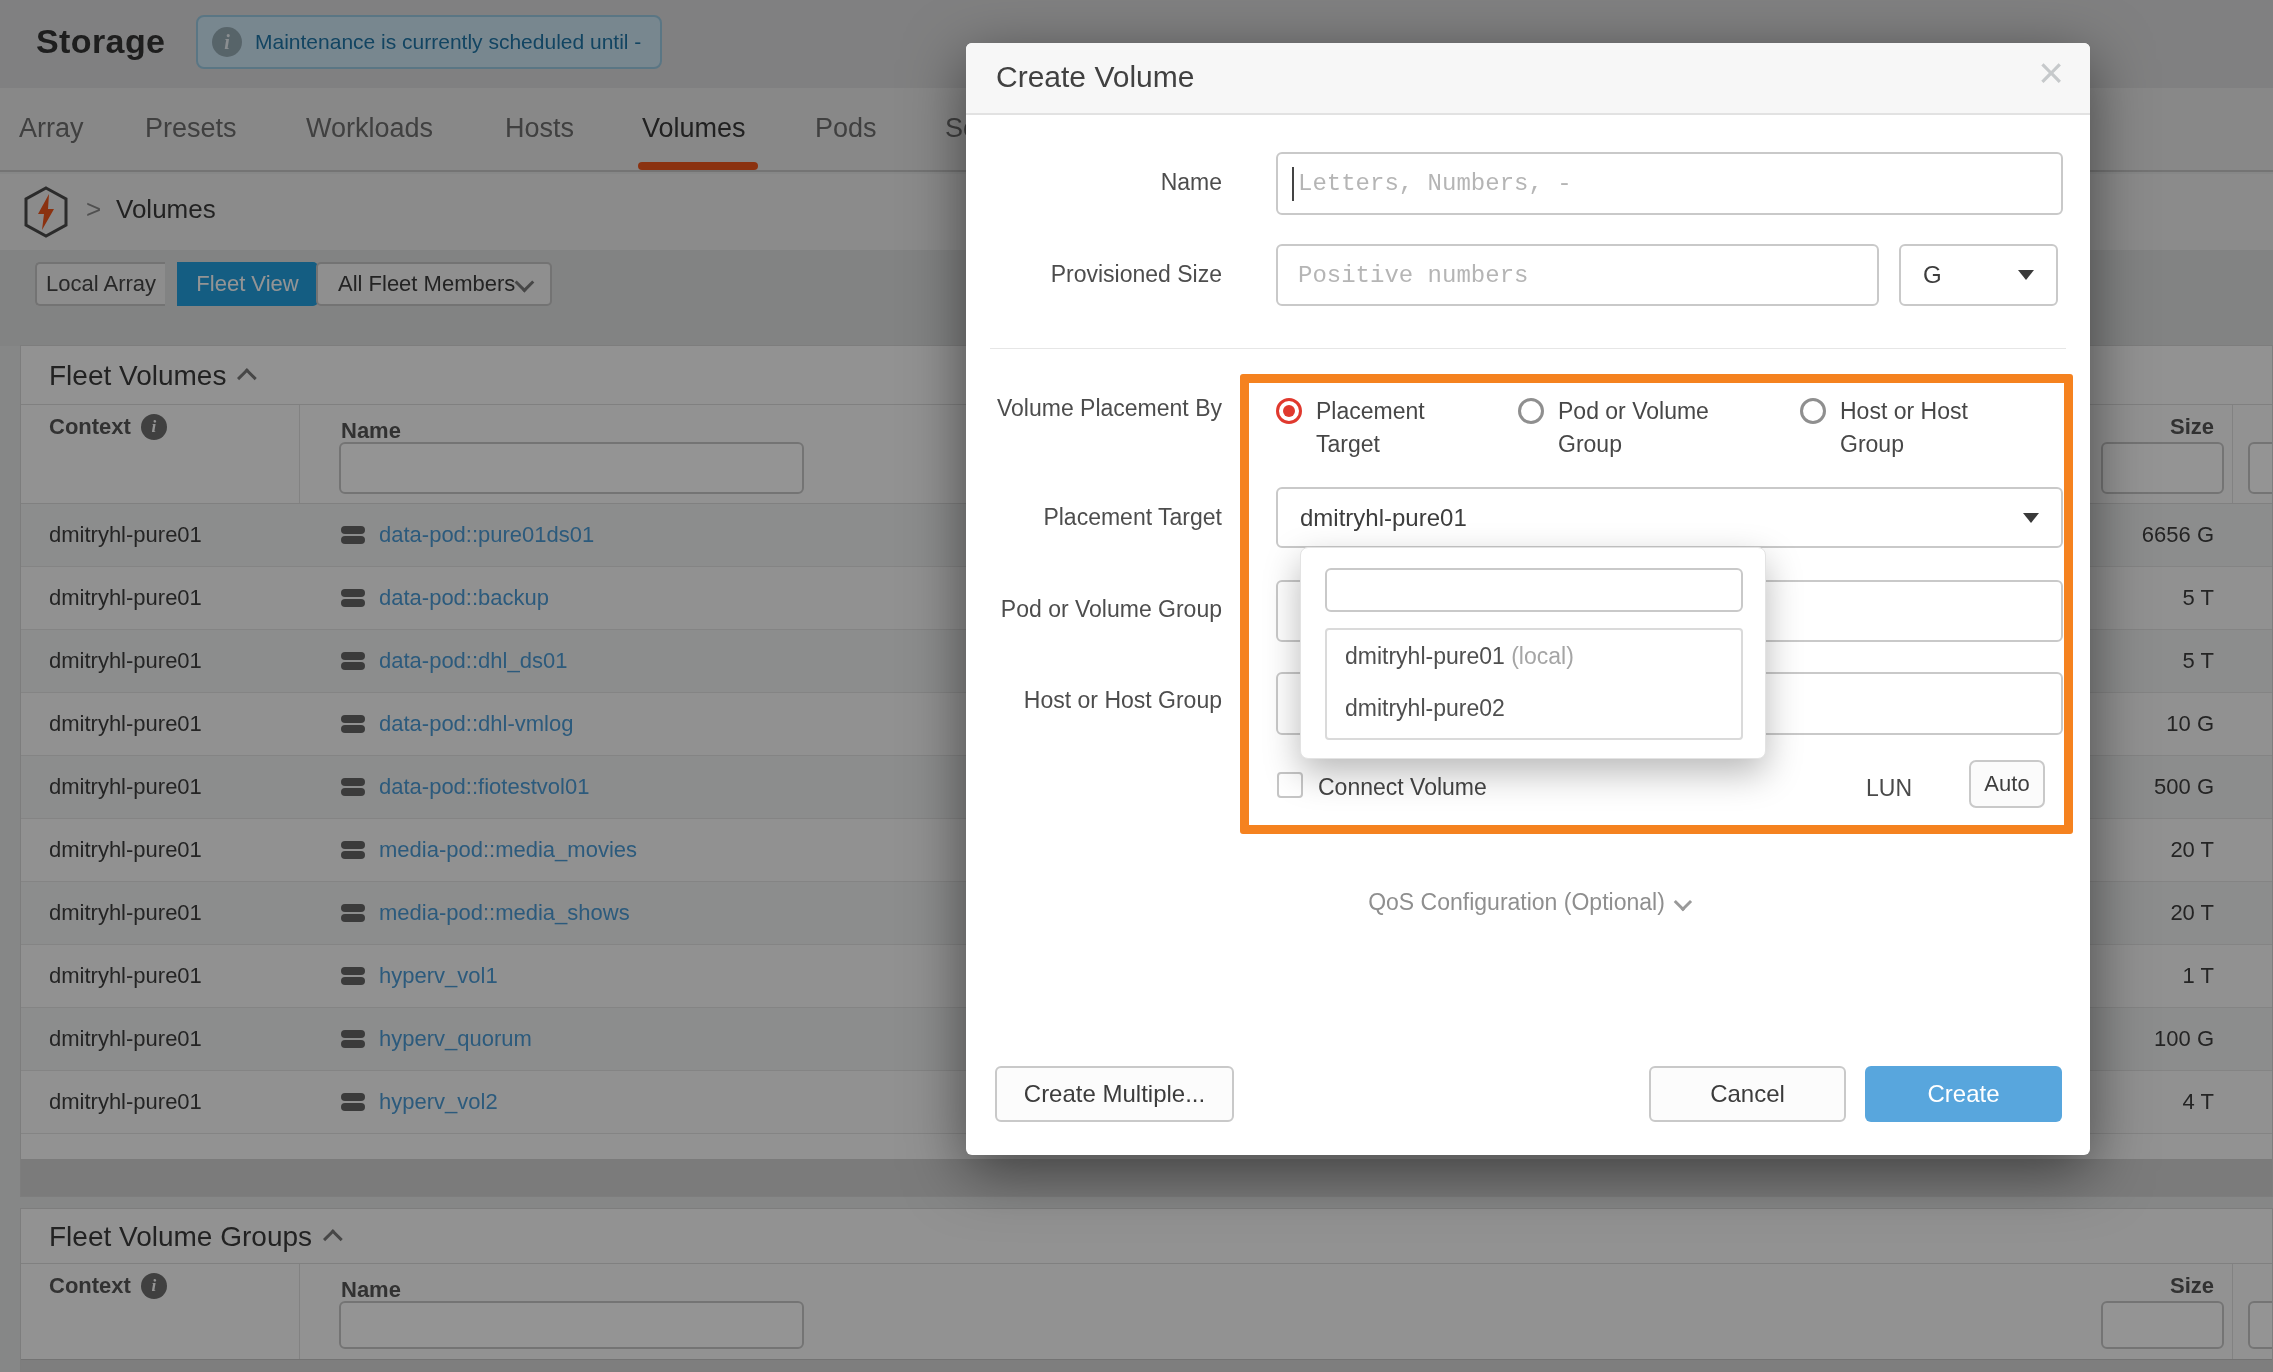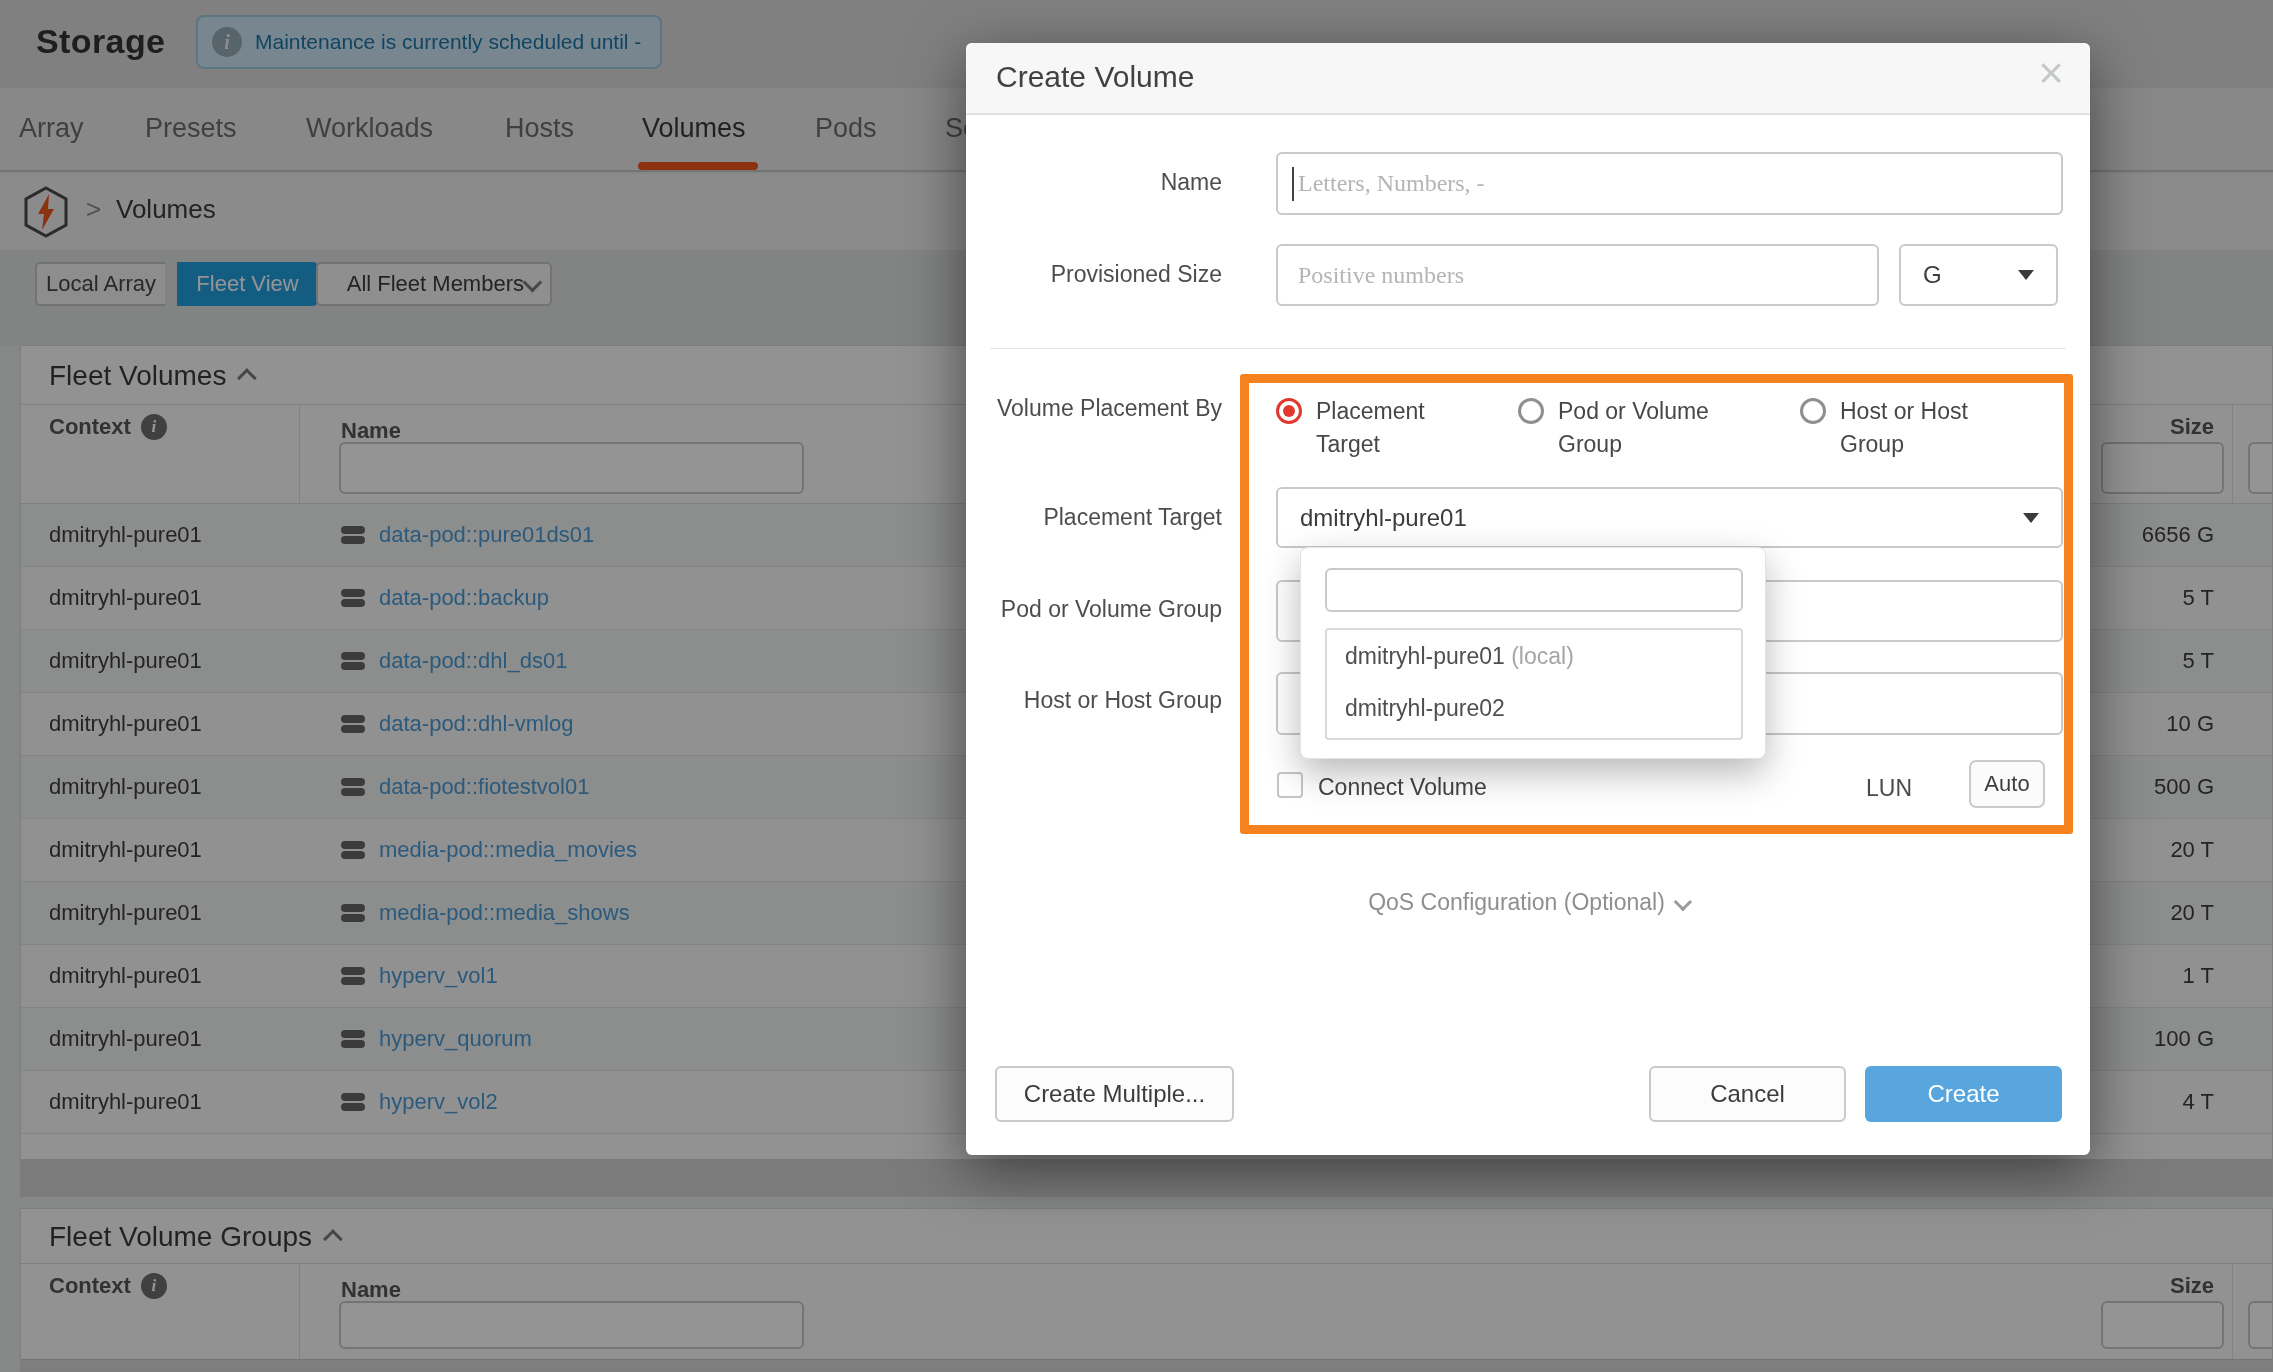--- a/index.html
+++ b/index.html
@@ -23,22 +23,22 @@
 
   .crumbbar{position:absolute;left:0;top:174px;width:100%;height:76px;background:#f0f0f0;}
   .crumb-sep{position:absolute;left:86px;top:20px;font-size:26px;color:#8a8a8a;}
   .crumb-cur{position:absolute;left:116px;top:20px;font-size:26px;color:#3c3c3c;}
 
   .toolstrip{position:absolute;left:0;top:250px;width:100%;height:96px;background:#e1e2e2;}
   .seg{position:absolute;top:262px;height:44px;box-sizing:border-box;display:flex;align-items:center;justify-content:center;font-size:22px;}
   .seg-local{left:35px;width:130px;background:#f3f3f3;border:2px solid #c6c6c6;border-right:none;border-radius:5px 0 0 5px;color:#454545;}
   .seg-fleet{left:177px;width:141px;background:#23a0e0;color:#fff;border-radius:0 5px 5px 0;}
   .fleet-filter{position:absolute;left:316px;top:262px;width:236px;height:44px;background:#f6f6f6;border:2px solid #c6c6c6;
-                border-radius:5px;box-sizing:border-box;display:flex;align-items:center;justify-content:flex-end;
-                padding:0 12px;font-size:22px;color:#3d3d3d;}
+                border-radius:5px;box-sizing:border-box;display:flex;align-items:center;justify-content:space-between;
+                padding:0 20px;font-size:22px;color:#3d3d3d;}
 
   .card{position:absolute;background:#fcfcfc;border:1px solid #d8d8d8;box-sizing:border-box;overflow:hidden;}
   #fv-card{left:20px;top:345px;width:2253px;height:852px;}
   #fvg-card{left:20px;top:1208px;width:2253px;height:164px;}
   .card-title{position:absolute;left:28px;font-size:28px;color:#3c3c3c;display:flex;align-items:center;gap:16px;}
   .card-divider{position:absolute;left:0;width:100%;height:1px;background:#dcdcdc;}
   .vline{position:absolute;width:1px;background:#e0e0e0;}
   .th{position:absolute;font-size:22px;font-weight:bold;color:#565656;display:flex;align-items:center;gap:10px;}
   .info-icon{width:26px;height:26px;border-radius:50%;background:#6e6e6e;color:#fff;flex:0 0 auto;
              font:italic bold 17px "Liberation Serif",serif;display:flex;align-items:center;justify-content:center;}
@@ -64,21 +64,21 @@
   .overlay{position:absolute;left:0;top:0;width:100%;height:100%;background:rgba(0,0,0,0.42);z-index:50;}
   .modal{position:absolute;left:966px;top:43px;width:1124px;height:1112px;background:#fff;border-radius:6px;
          box-shadow:0 16px 60px rgba(0,0,0,.5);z-index:100;}
   .modal-header{position:absolute;left:0;top:0;width:100%;height:72px;background:#f7f7f7;border-bottom:2px solid #e2e2e2;
                 border-radius:6px 6px 0 0;box-sizing:border-box;}
   .modal-title{position:absolute;left:30px;top:17px;font-size:30px;color:#414141;}
   .modal-close{position:absolute;right:26px;top:8px;font-size:44px;color:#c6c9cb;line-height:1;cursor:pointer;font-weight:300;}
 
   .flabel{position:absolute;left:16px;width:240px;text-align:right;font-size:23px;color:#4d4d4d;}
   .tinput{position:absolute;box-sizing:border-box;background:#fff;border:2px solid #c9c9c9;border-radius:6px;
-          font-size:24px;color:#333;padding:16px 20px;outline:none;font-family:Liberation Serif, serif;}
+          font-size:24px;color:#333;padding:16px 20px;outline:none;font-family:Liberation Mono, monospace;}
   .tinput::placeholder{color:#b5b5b5;opacity:1;}
   .caret{position:absolute;width:2px;height:34px;background:#444;}
   .select-box{position:absolute;box-sizing:border-box;background:#fff;border:2px solid #c9c9c9;border-radius:6px;
               display:flex;align-items:center;justify-content:space-between;padding:0 22px;font-size:24px;color:#3d3d3d;cursor:pointer;}
   .tri-down{width:0;height:0;border-left:8px solid transparent;border-right:8px solid transparent;border-top:10px solid #3a3a3a;}
   .form-divider{position:absolute;left:24px;width:1076px;height:1px;background:#e6e6e6;}
 
   .hl-box{position:absolute;left:274px;top:331px;width:833px;height:460px;border:9px solid #f5821f;border-radius:3px;box-sizing:border-box;z-index:5;pointer-events:none;}
 
   .radio-item{position:absolute;top:352px;display:flex;gap:14px;align-items:flex-start;z-index:2;}

